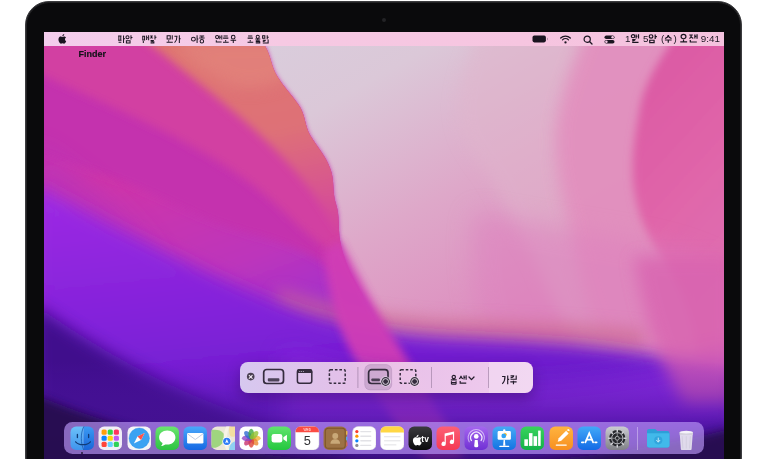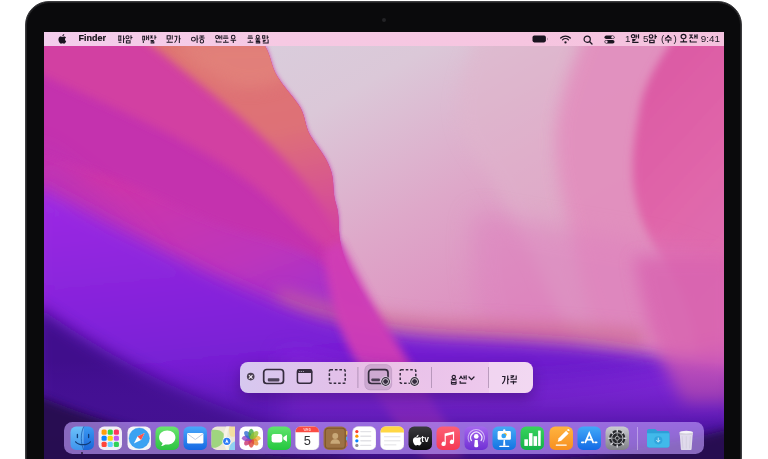--- a/index.html
+++ b/index.html
@@ -9,21 +9,21 @@
            background:#0a0a0c; border-radius:24px; border:1.5px solid #3c3c3f;
            box-shadow: inset 0 0 0 1px #222224; }
   #cam { position:absolute; left:356px; top:15.5px; width:4px; height:4px; border-radius:50%; background:#232326; }
   #screen { position:absolute; left:17.5px; top:30px; width:680px; height:448px; overflow:hidden; background:#d8d3e0; }
   #wp { position:absolute; left:0; top:0; }
 
   
   #menubar { position:absolute; left:0; top:0; width:680px; height:13.5px;
     background:linear-gradient(90deg,#f3cdec 0%,#f6c9e3 35%,#f6c5e0 70%,#f4c2de 100%);
     color:#141217; font-size:9px; }
-  #menubar .l { position:absolute; top:0; height:13.5px; line-height:13.5px; white-space:nowrap; }
+  #menubar .l { position:absolute; top:16px; height:13.5px; line-height:13.5px; white-space:nowrap; }
   
   #shotbar { position:absolute; left:196px; top:329.5px; width:293px; height:31px; border-radius:8px;
      background:linear-gradient(90deg, rgba(219,207,241,.96) 0%, rgba(235,201,233,.94) 40%, rgba(244,208,237,.94) 75%, rgba(247,217,241,.94) 100%);
      box-shadow:0 6px 14px rgba(40,10,70,.35); }
   
   #dock { position:absolute; left:20px; top:389.5px; width:640px; height:32px; border-radius:8.5px;
      background:rgba(186,152,248,.66); }
 </style>
 </head>
 <body>

